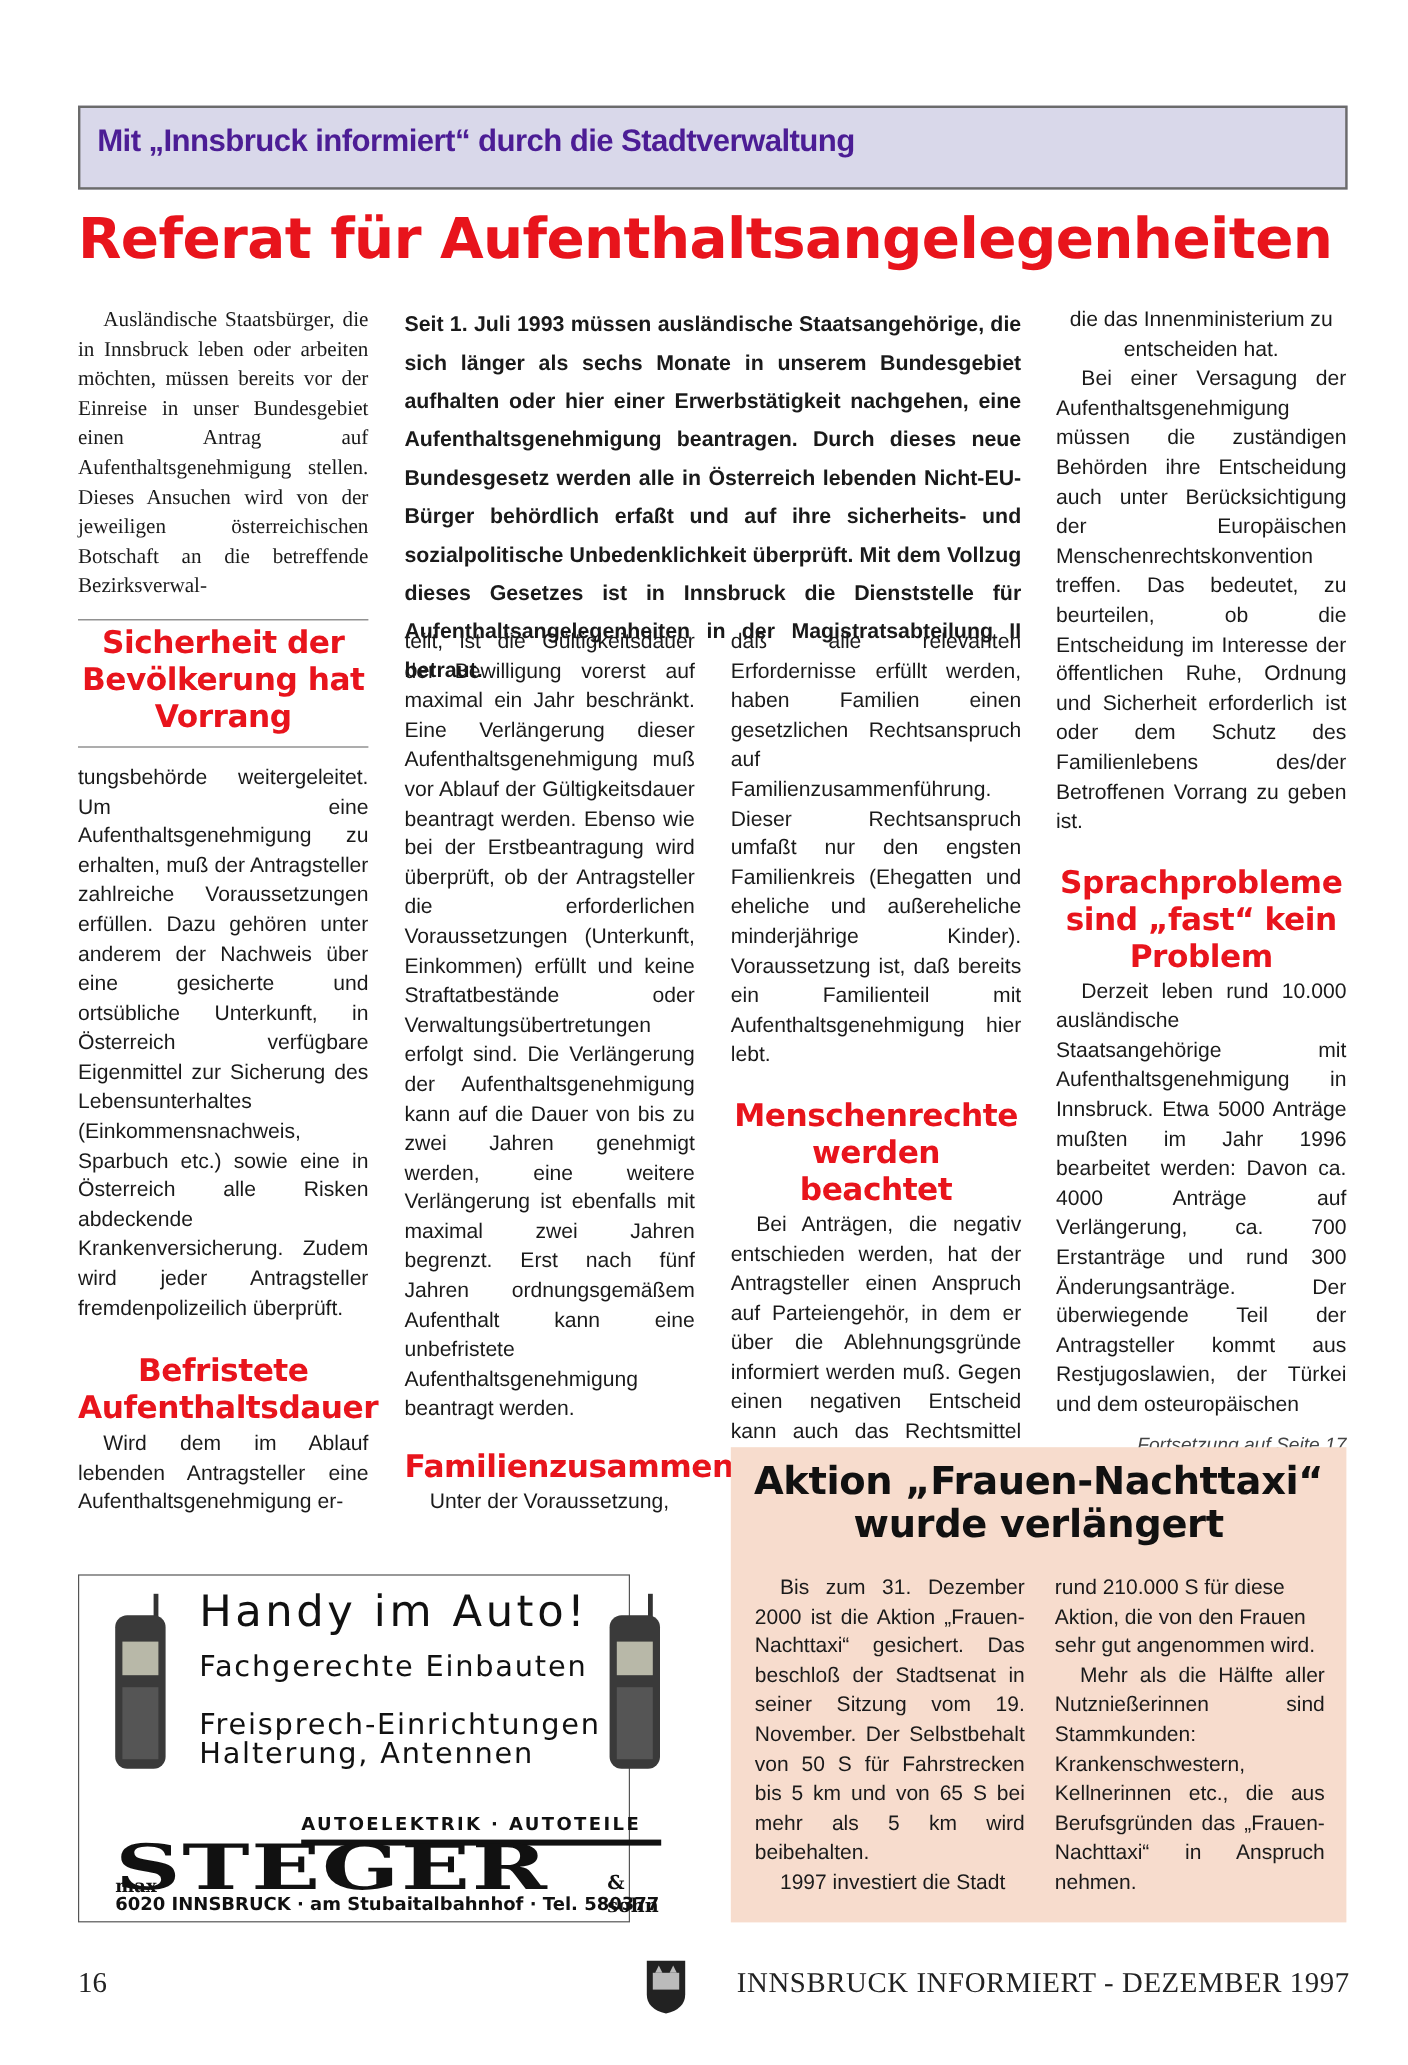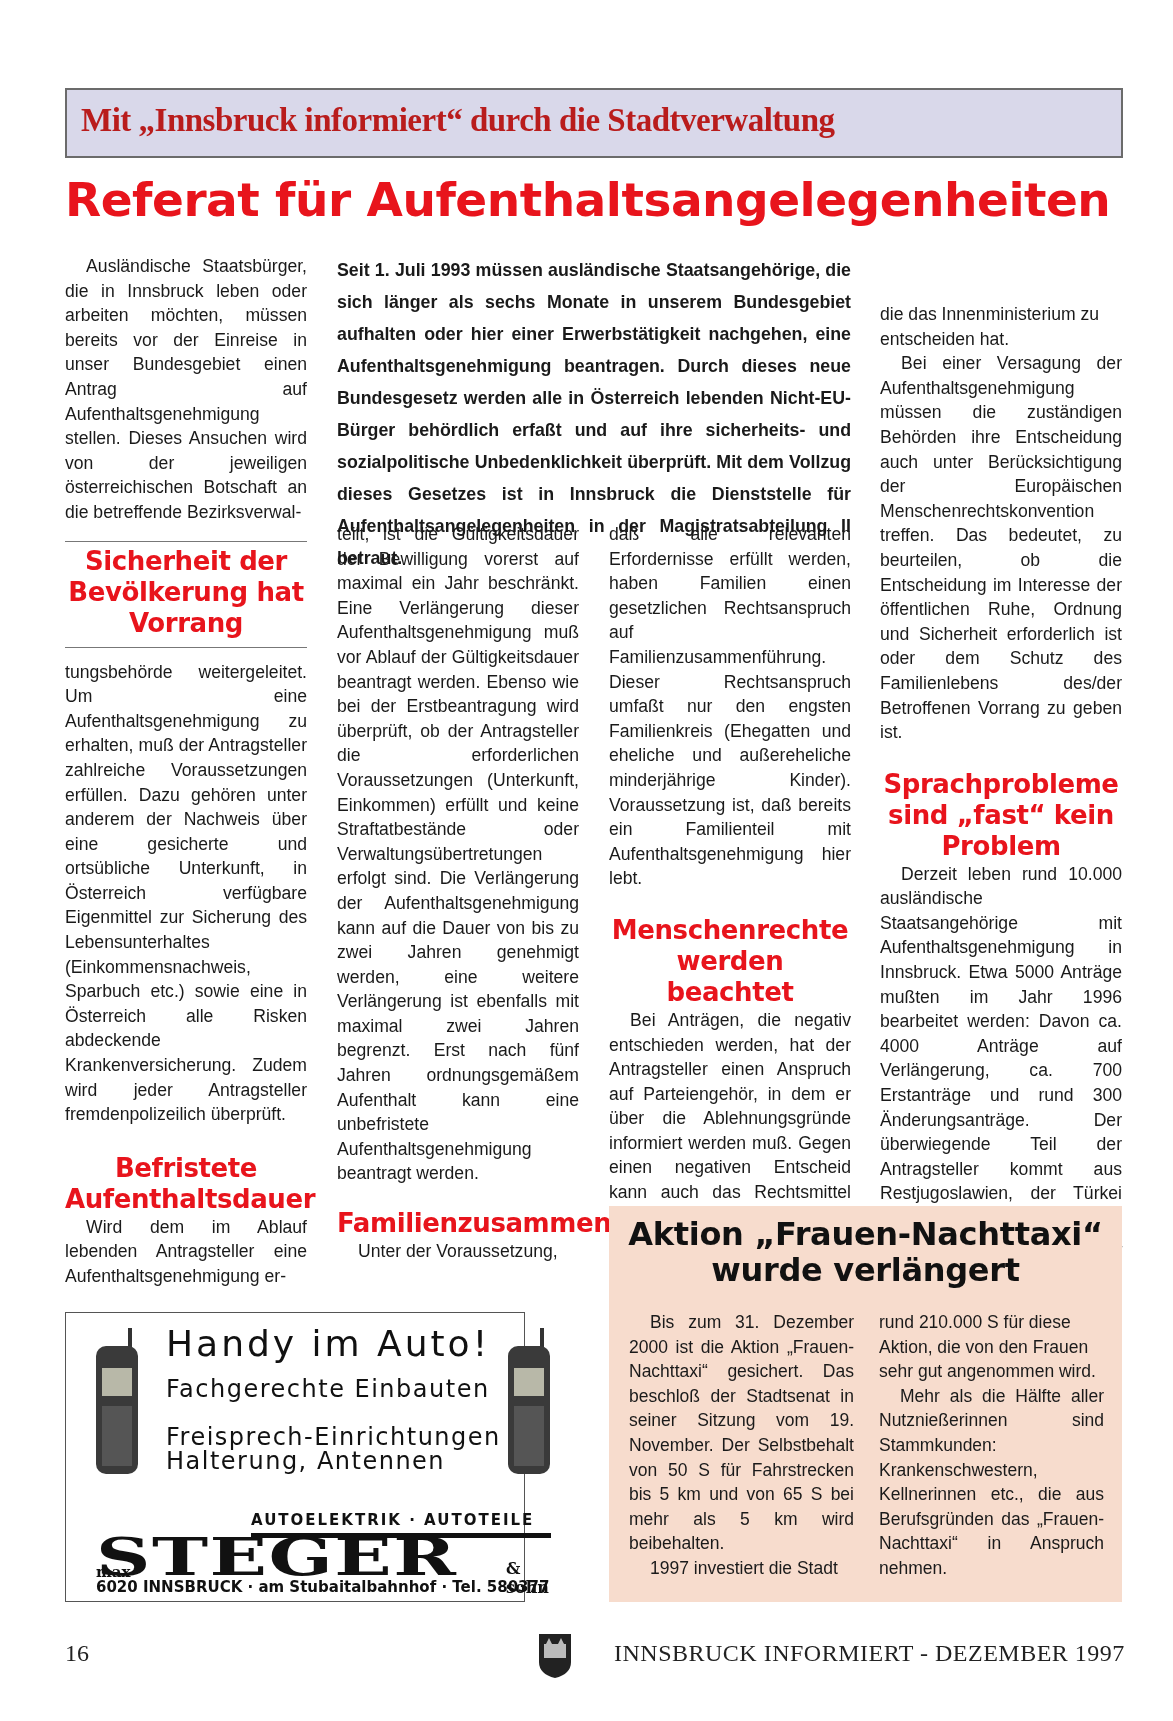--- a/index.html
+++ b/index.html
@@ -2,22 +2,22 @@
 <html><head>
 <meta charset="utf-8">
 <style>
   html, body { margin: 0; padding: 0; background: #ffffff; }
   body { width: 1173px; height: 1721px; position: relative; overflow: hidden;
          font-family: "Liberation Sans", "DejaVu Sans", sans-serif; color: #1a1a1a; }
   .abs { position: absolute; }
 
   .banner { left: 65px; top: 88px; width: 1058px; height: 70px; background: #d9d8ea;
             border: 2px solid #6b6b6b; box-sizing: border-box; }
-  .banner-text { position: absolute; left: 14px; top: 12px; font-family: Liberation Serif, serif;
-                 font-weight: bold; font-size: 33px; letter-spacing: -0.5px; color: #b91c1c; white-space: nowrap; }
+  .banner-text { position: absolute; left: 14px; top: 12px; font-family: Liberation Sans, sans-serif;
+                 font-weight: bold; font-size: 26px; letter-spacing: -0.5px; color: #4c1d95; white-space: nowrap; }
   .main-title { left: 65px; top: 172px; font-family: "DejaVu Sans", sans-serif; font-weight: bold;
                 font-size: 47px; color: #e8141c; letter-spacing: -0.5px; white-space: nowrap; }
 
   .col { position: absolute; font-size: 17.6px; line-height: 24.6px; text-align: justify; }
   .col p { margin: 0; }
   .indent { text-indent: 1.2em; }
   .lead { font-weight: bold; font-size: 17.8px; line-height: 32px; text-align: justify; }
 
   .sub-head { font-family: "DejaVu Sans", sans-serif; font-weight: bold; color: #e8141c;
               text-align: center; font-size: 26px; line-height: 31px; letter-spacing: -0.4px; }
@@ -50,21 +50,21 @@
 </style>
 </head>
 <body>
 
 <div class="abs banner">
   <span class="banner-text">Mit „Innsbruck informiert“ durch die Stadtverwaltung</span>
 </div>
 <div class="abs main-title">Referat für Aufenthaltsangelegenheiten</div>
 
 <div class="col" style="left:65px; top:254px; width:242px;">
-  <p class="indent" style="hyphens:auto;">Ausländische Staatsbürger, die in Innsbruck leben oder arbeiten möchten, müssen bereits vor der Einreise in unser Bundesgebiet einen Antrag auf Aufenthaltsgenehmigung stellen. Dieses Ansuchen wird von der jeweiligen österreichischen Botschaft an die betreffende Bezirksverwal-</p>
+  <p class="indent" style="hyphens:auto;font-family:Liberation Serif, serif;">Ausländische Staatsbürger, die in Innsbruck leben oder arbeiten möchten, müssen bereits vor der Einreise in unser Bundesgebiet einen Antrag auf Aufenthaltsgenehmigung stellen. Dieses Ansuchen wird von der jeweiligen österreichischen Botschaft an die betreffende Bezirksverwal-</p>
   <div class="rule" style="margin-top:16px;"></div>
   <div class="sub-head" style="margin-top:4px;">Sicherheit der Bevölkerung hat Vorrang</div>
   <div class="rule" style="margin-top:8px; margin-bottom:12px;"></div>
   <p>tungsbehörde weitergeleitet. Um eine Aufenthaltsgenehmigung zu erhalten, muß der Antragsteller zahlreiche Voraussetzungen erfüllen. Dazu gehören unter anderem der Nachweis über eine gesicherte und ortsübliche Unterkunft, in Österreich verfügbare Eigenmittel zur Sicherung des Lebensunterhaltes (Einkommensnachweis, Sparbuch etc.) sowie eine in Österreich alle Risken abdeckende Krankenversicherung. Zudem wird jeder Antragsteller fremdenpolizeilich überprüft.</p>
   <div class="sub-head" style="margin-top:26px;">Befristete Aufenthaltsdauer</div>
   <p class="indent">Wird dem im Ablauf lebenden Antragsteller eine Aufenthaltsgenehmigung er-</p>
 </div>
 
 <div class="abs lead" style="left:337px; top:254px; width:514px;">Seit 1. Juli 1993 müssen ausländische Staatsangehörige, die sich länger als sechs Monate in unserem Bundesgebiet aufhalten oder hier einer Erwerbstätigkeit nachgehen, eine Aufenthaltsgenehmigung beantragen. Durch dieses neue Bundesgesetz werden alle in Österreich lebenden Nicht-EU-Bürger behördlich erfaßt und auf ihre sicherheits- und sozialpolitische Unbedenklichkeit überprüft. Mit dem Vollzug dieses Gesetzes ist in Innsbruck die Dienststelle für Aufenthaltsangelegenheiten in der Magistratsabteilung II betraut.</div>
 
@@ -74,21 +74,21 @@
   <p class="indent">Unter der Voraussetzung,</p>
 </div>
 
 <div class="col" style="left:609px; top:522px; width:242px;">
   <p>daß alle relevanten Erfordernisse erfüllt werden, haben Familien einen gesetzlichen Rechtsanspruch auf Familienzusammenführung. Dieser Rechtsanspruch umfaßt nur den engsten Familienkreis (Ehegatten und eheliche und außereheliche minderjährige Kinder). Voraussetzung ist, daß bereits ein Familienteil mit Aufenthaltsgenehmigung hier lebt.</p>
   <div class="sub-head" style="margin-top:24px;">Menschenrechte werden beachtet</div>
   <p class="indent">Bei Anträgen, die negativ entschieden werden, hat der Antragsteller einen Anspruch auf Parteiengehör, in dem er über die Ablehnungsgründe informiert werden muß. Gegen einen negativen Entscheid kann auch das Rechtsmittel der Berufung ergriffen werden, über</p>
 </div>
 
 <div class="col" style="left:880px; top:254px; width:242px;">
-  <p style="text-align:left;margin-top:48px;">die das Innenministerium zu entscheiden hat.</p>
+  <p style="text-align:center;">die das Innenministerium zu entscheiden hat.</p>
   <p class="indent">Bei einer Versagung der Aufenthaltsgenehmigung müssen die zuständigen Behörden ihre Entscheidung auch unter Berücksichtigung der Europäischen Menschenrechtskonvention treffen. Das bedeutet, zu beurteilen, ob die Entscheidung im Interesse der öffentlichen Ruhe, Ordnung und Sicherheit erforderlich ist oder dem Schutz des Familienlebens des/der Betroffenen Vorrang zu geben ist.</p>
   <div class="sub-head" style="margin-top:24px;">Sprachprobleme sind „fast“ kein Problem</div>
   <p class="indent">Derzeit leben rund 10.000 ausländische Staatsangehörige mit Aufenthaltsgenehmigung in Innsbruck. Etwa 5000 Anträge mußten im Jahr 1996 bearbeitet werden: Davon ca. 4000 Anträge auf Verlängerung, ca. 700 Erstanträge und rund 300 Änderungsanträge. Der überwiegende Teil der Antragsteller kommt aus Restjugoslawien, der Türkei und dem osteuropäischen</p>
   <p class="fortsetzung" style="margin-top:10px; font-size:16px;">Fortsetzung auf Seite 17</p>
 </div>
 
 <div class="abs ad">
   <svg class="phone" style="left:28px; top:15px;" viewBox="0 0 46 150">
     <rect x="34" y="0" width="4" height="22" fill="#333"></rect>
     <rect x="2" y="18" width="42" height="128" rx="10" fill="#3a3a3a"></rect>

